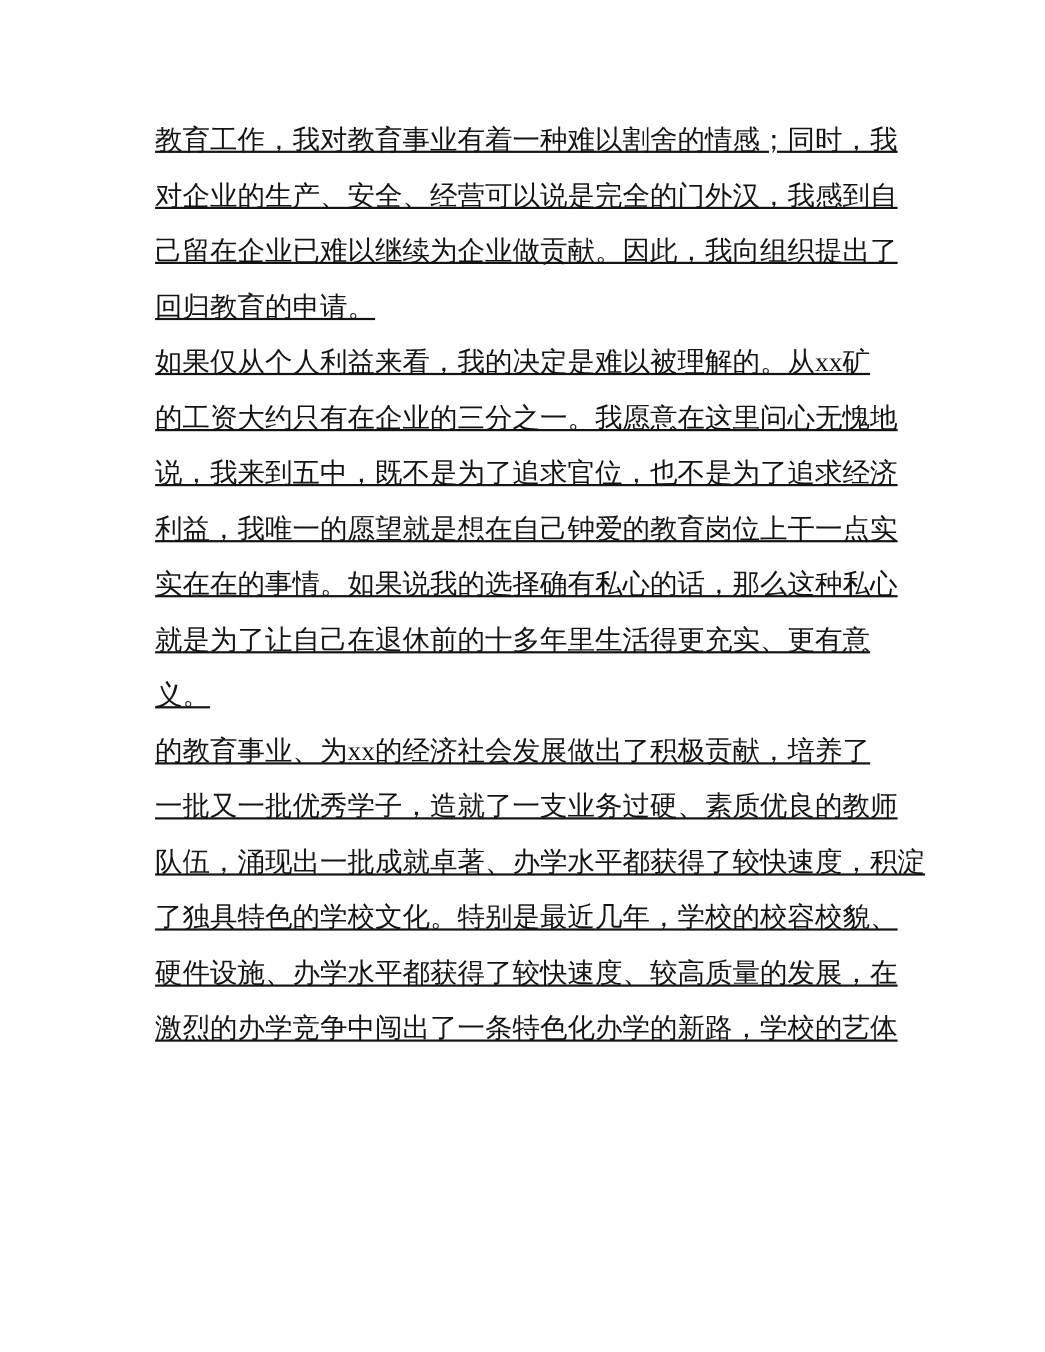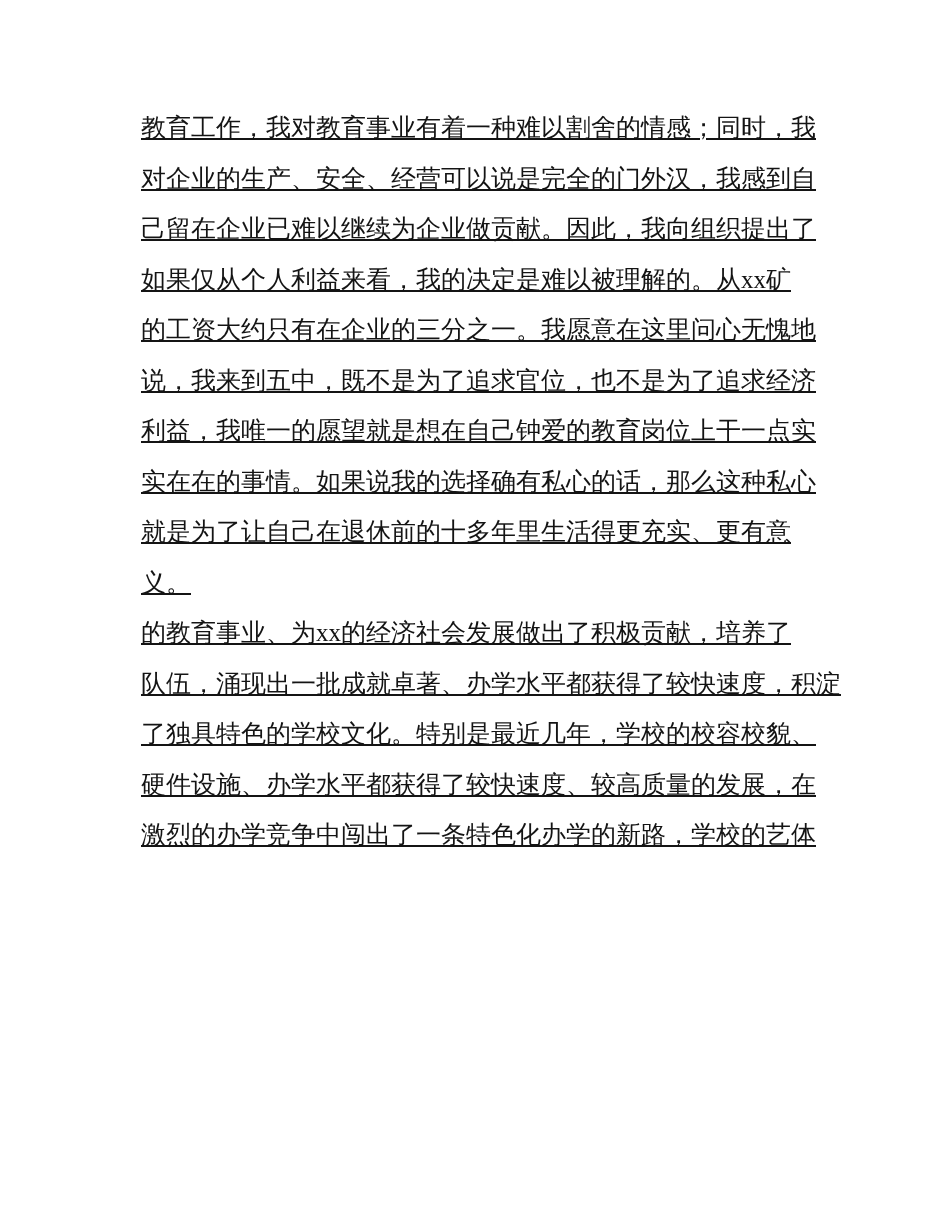--- a/index.html
+++ b/index.html
@@ -34,28 +34,30 @@
 </style>
 </head>
 <body>
 
 <div class="page">
   <div class="textblock">
 
     <div class="line">教育工作，我对教育事业有着一种难以割舍的情感；同时，我</div>
     <div class="line">对企业的生产、安全、经营可以说是完全的门外汉，我感到自</div>
     <div class="line">己留在企业已难以继续为企业做贡献。因此，我向组织提出了</div>
+    <div class="line">回归教育的申请。</div>
 
     <div class="line">如果仅从个人利益来看，我的决定是难以被理解的。从xx矿</div>
     <div class="line">的工资大约只有在企业的三分之一。我愿意在这里问心无愧地</div>
     <div class="line">说，我来到五中，既不是为了追求官位，也不是为了追求经济</div>
     <div class="line">利益，我唯一的愿望就是想在自己钟爱的教育岗位上干一点实</div>
     <div class="line">实在在的事情。如果说我的选择确有私心的话，那么这种私心</div>
     <div class="line">就是为了让自己在退休前的十多年里生活得更充实、更有意</div>
     <div class="line">义。</div>
 
     <div class="line">的教育事业、为xx的经济社会发展做出了积极贡献，培养了</div>
+    <div class="line">一批又一批优秀学子，造就了一支业务过硬、素质优良的教师</div>
     <div class="line">队伍，涌现出一批成就卓著、办学水平都获得了较快速度，积淀</div>
     <div class="line">了独具特色的学校文化。特别是最近几年，学校的校容校貌、</div>
     <div class="line">硬件设施、办学水平都获得了较快速度、较高质量的发展，在</div>
     <div class="line">激烈的办学竞争中闯出了一条特色化办学的新路，学校的艺体</div>
   </div>
 </div>
 
 </body></html>

